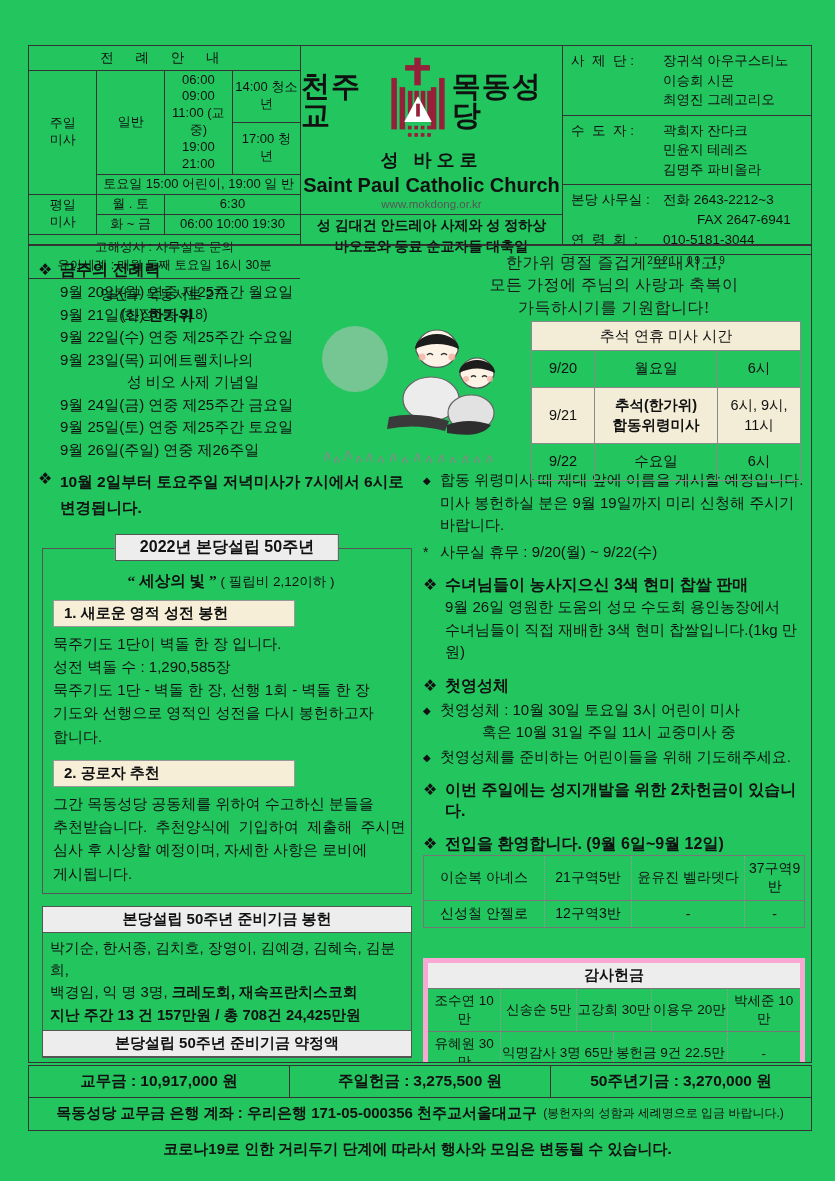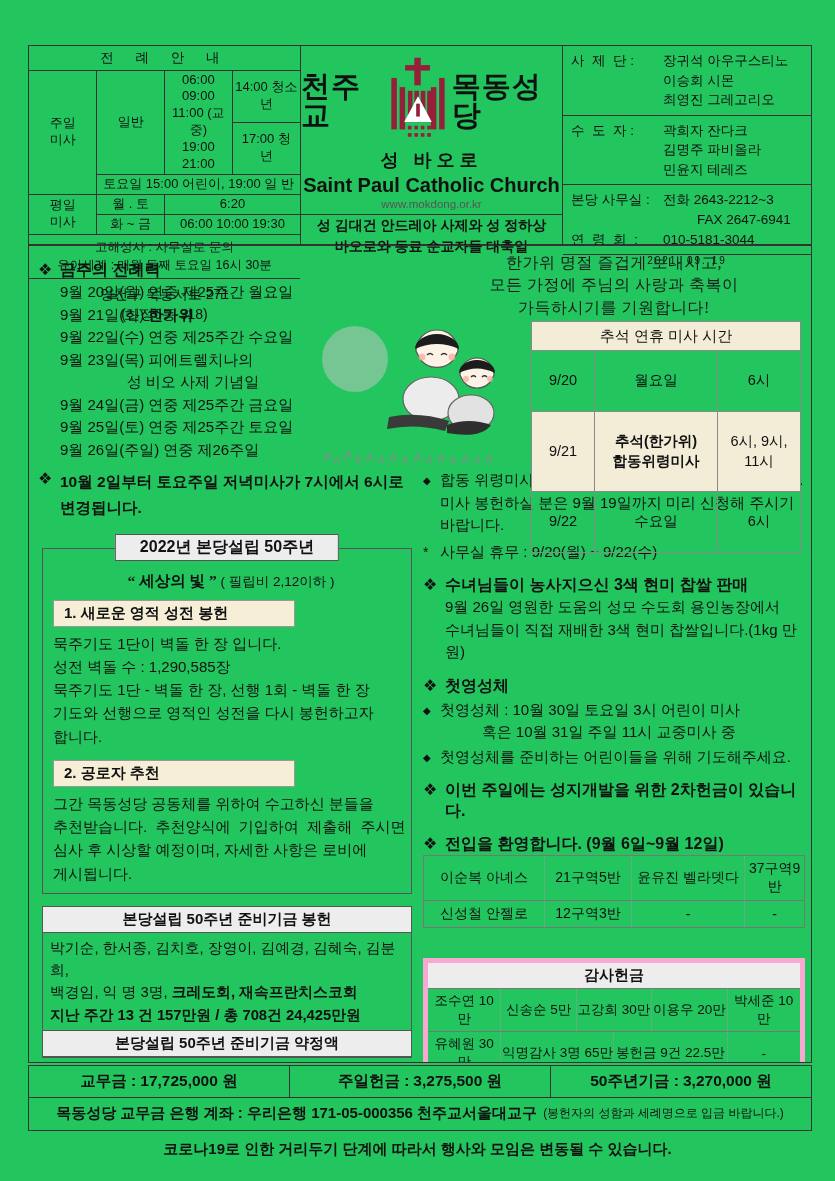--- a/index.html
+++ b/index.html
@@ -61,21 +61,21 @@
   .ftotal{font-weight:700;}
   .nb{width:17px;flex:none;font-size:10px;padding-top:4px;}
   .nbstar{width:17px;flex:none;font-size:14px;padding-top:1px;}
 
   
   .greet{font-family:"Liberation Serif","DejaVu Serif",serif;font-size:16px;text-align:center;line-height:1.4;
          white-space:pre-line;letter-spacing:0.5px;margin-top:2px;color:#1a1a1a;}
   .churow{position:relative;height:142px;margin-top:0;}
   .kids{position:absolute;left:-104px;top:-6px;}
   table.chu{position:absolute;left:108px;top:2px;width:270px;border-collapse:collapse;font-size:14.5px;text-align:center;}
-  table.chu td{border:1px solid #8a8a8a;padding:20px 2px;white-space:pre-line;line-height:1.35;}
+  table.chu td{border:1px solid #8a8a8a;padding:8px 2px;white-space:pre-line;line-height:1.35;}
   table.chu .hd{background:#f3ecd6;font-size:15px;padding:4px;}
   table.chu .hl{background:#f3ecd6;}
   .note{display:flex;font-size:15px;line-height:1.5;margin-top:8px;}
   .ind1{padding-left:17px;font-size:15px;line-height:1.5;white-space:pre-wrap;}
 
   .wrapT{}
   table.t4{width:100%;border-collapse:collapse;font-size:14px;text-align:center;table-layout:fixed;}
   table.t4{border:1px solid #777;}
   table.t4 td{border-top:1px solid #777;border-left:1px dotted #999;padding:4px 1px;}
   table.t4 tr:first-child td{border-top:none;}
@@ -121,21 +121,21 @@
         <tr>
               <td>17:00 청 년</td>
             </tr>
         <tr>
               <td colspan="3">토요일 15:00 어린이, 19:00 일 반</td>
             </tr>
         <tr>
           <td rowspan="2" class="lbl">평일
 미사</td>
           <td>월 . 토</td>
-          <td colspan="2">6:20</td>
+          <td colspan="2">6:30</td>
         </tr>
         <tr>
           <td>화 ~ 금</td>
           <td colspan="2">06:00  10:00  19:30</td>
         </tr>
       </tbody>
         </table>
       <div class="sched-note">
         <div>고해성사 : 사무실로 문의</div>
         <div>유아세례 : 매월 둘째 토요일 16시 30분</div>
@@ -199,25 +199,25 @@
             <span>최영진 그레고리오</span>
           </div>
       </div>
       <div class="cblk">
         <div class="crow">
             <span class="clab">수  도  자 :</span>
             <span>곽희자 잔다크</span>
           </div>
         <div class="crow">
             <span class="clab"></span>
+            <span>민윤지 테레즈</span>
+          </div>
+        <div class="crow">
+            <span class="clab"></span>
             <span>김명주 파비올라</span>
-          </div>
-        <div class="crow">
-            <span class="clab"></span>
-            <span>민윤지 테레즈</span>
           </div>
       </div>
       <div class="cblk">
         <div class="crow">
             <span class="clab">본당 사무실 :</span>
             <span>전화 2643-2212~3</span>
           </div>
         <div class="crow">
             <span class="clab"></span>
             <span class="fax">FAX 2647-6941</span>
@@ -428,21 +428,21 @@
         </tr>
       </tbody>
         </table>
 
     </div>
   </div>
 
   <div class="money">
     <div class="mcell">
         <span>교무금 :</span>
-        <span>17,725,000 원</span>
+        <span>10,917,000 원</span>
       </div>
     <div class="mcell">
         <span>주일헌금 :</span>
         <span>3,275,500 원</span>
       </div>
     <div class="mcell">
         <span>50주년기금 :</span>
         <span>3,270,000 원</span>
       </div>
   </div>

